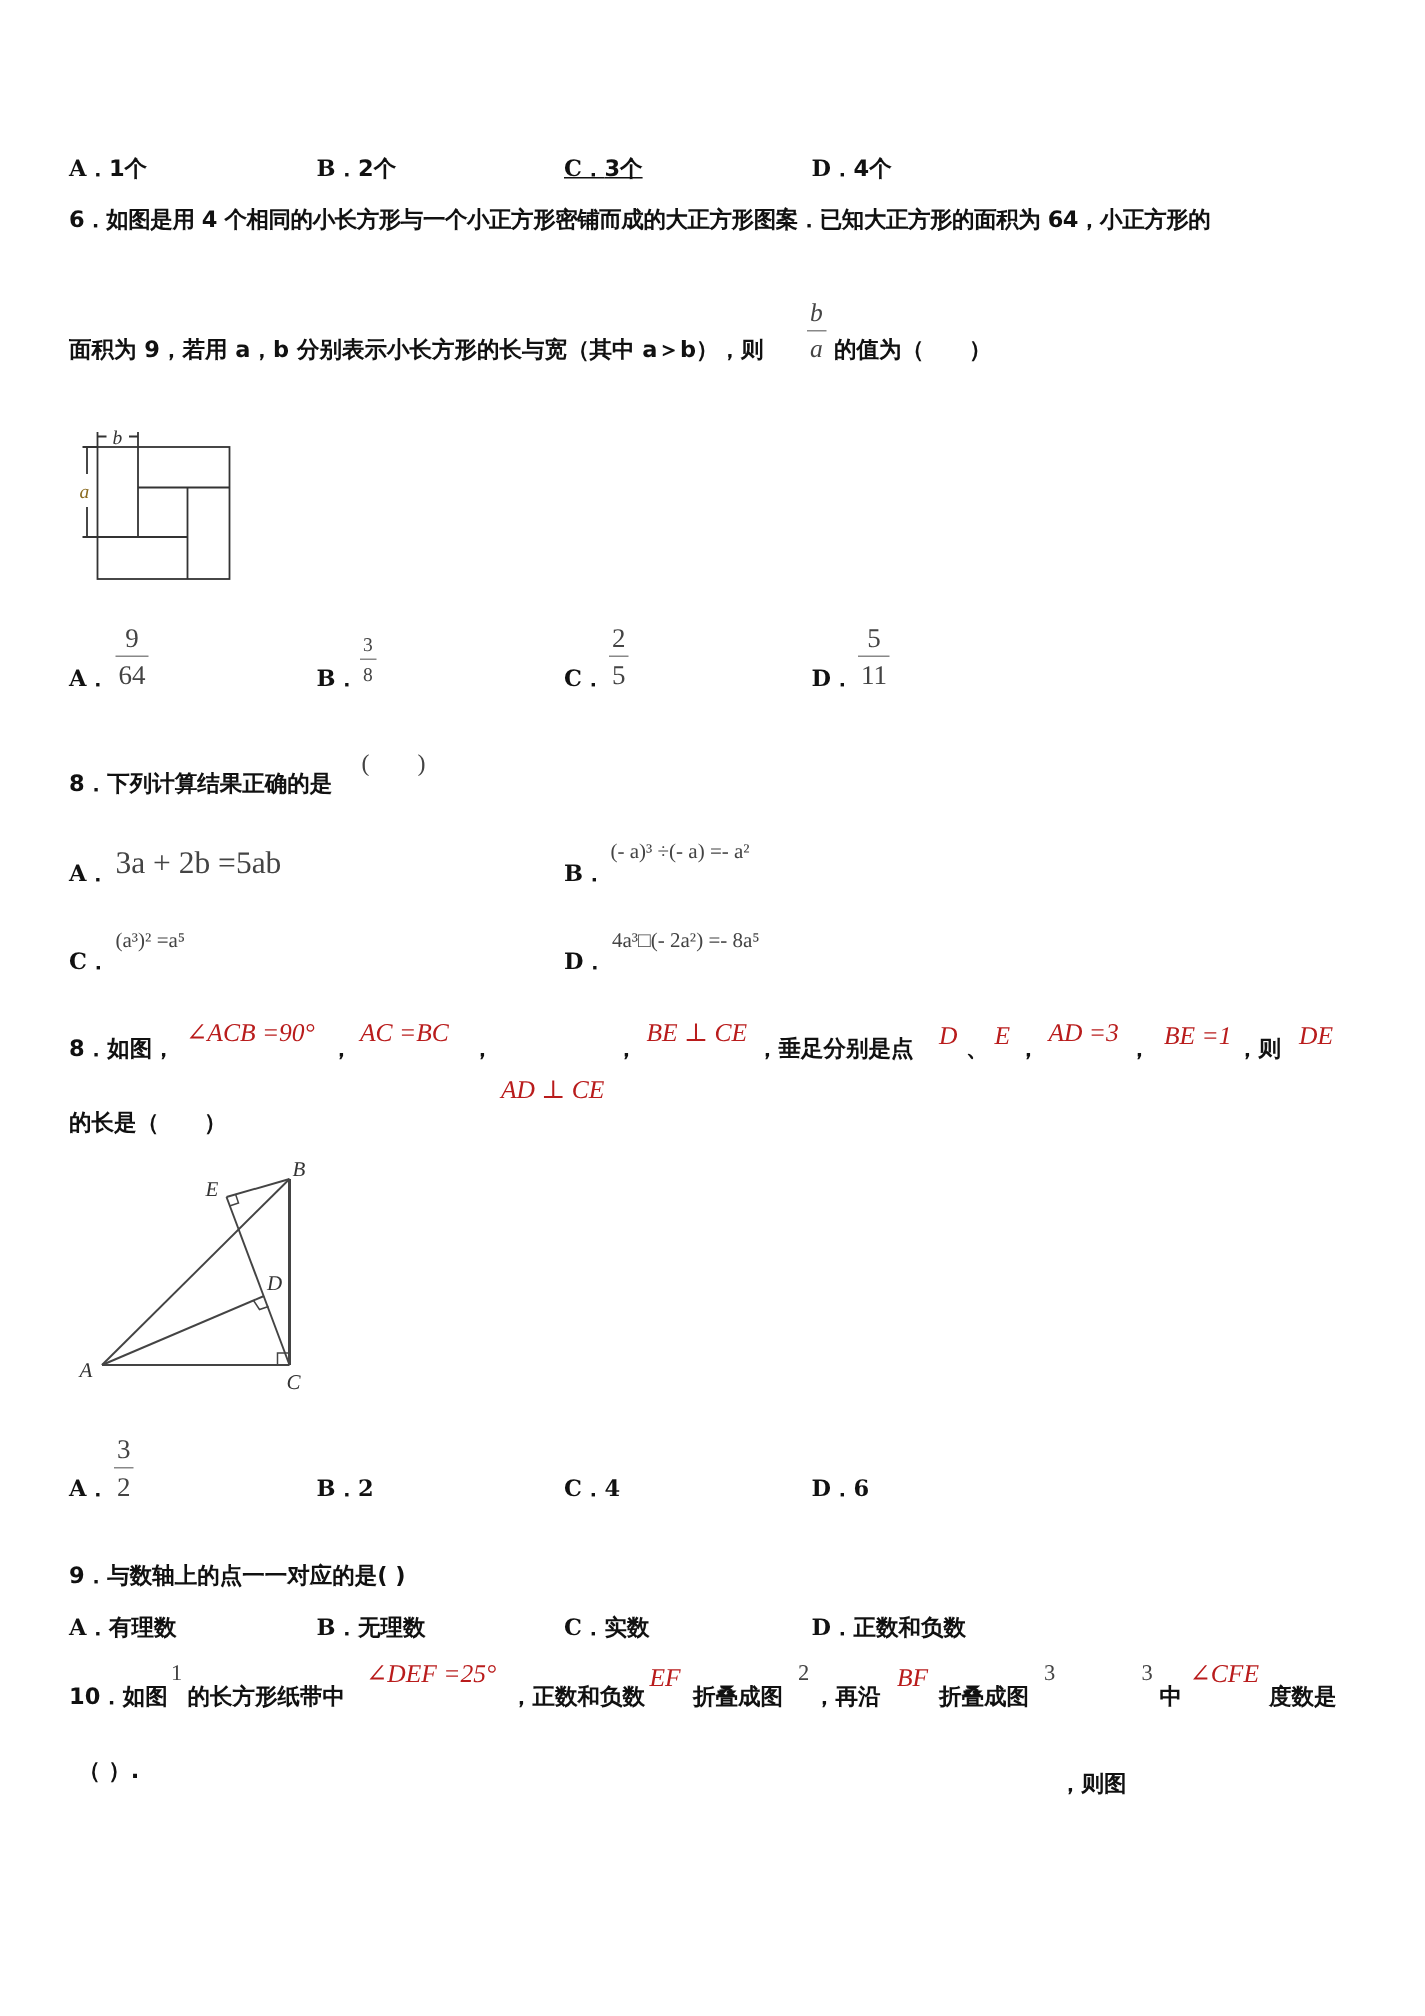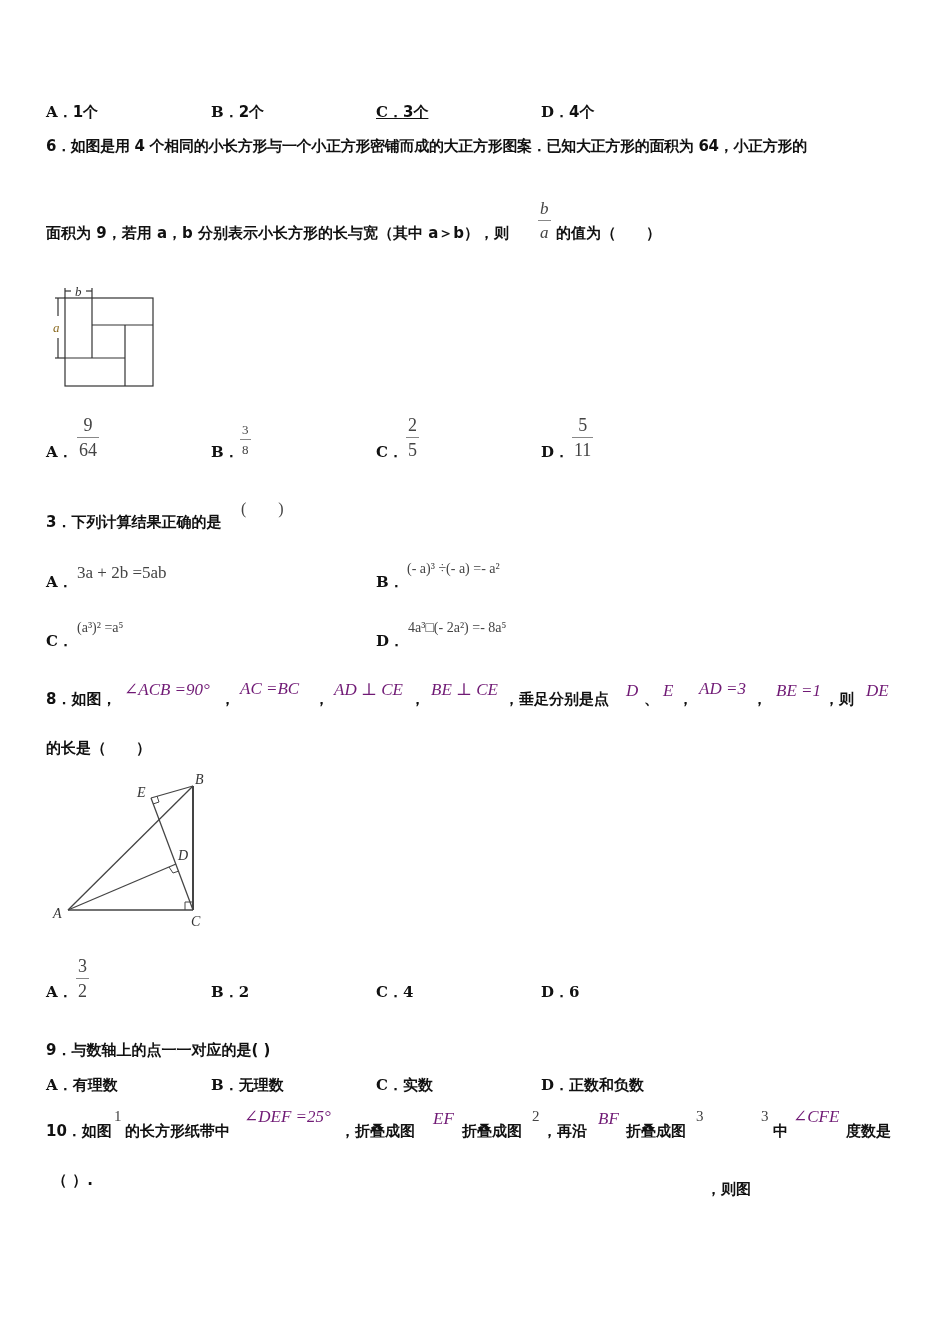--- a/index.html
+++ b/index.html
@@ -1,22 +1,22 @@
 <!DOCTYPE html>
 <html><head>
 <meta charset="utf-8">
 <style>
   html, body { margin: 0; padding: 0; background: #ffffff; }
   body { width: 950px; height: 1344px; position: relative; overflow: hidden;
          font-family: "DejaVu Sans", "Liberation Sans", sans-serif; color: #111; }
   .abs { position: absolute; white-space: nowrap; }
   .bold { font-weight: bold; font-size: 15px; }
   .opt-label { font-family: "DejaVu Serif", "Liberation Serif", serif; font-weight: bold; font-size: 15px; }
-  .math { font-family: "Liberation Serif", "DejaVu Serif", serif; font-style: italic; color: #701a75; font-size: 17px; }
-  .math-up { font-family: "Liberation Serif", "DejaVu Serif", serif; color: #444; font-size: 17px; }
+  .math { font-family: "Liberation Serif", "DejaVu Serif", serif; font-style: italic; color: #b91c1c; font-size: 17px; }
+  .math-up { font-family: "Liberation Serif", "DejaVu Serif", serif; color: #444; font-size: 21px; }
   .frac { position: absolute; display: inline-flex; flex-direction: column; align-items: center;
           font-family: "Liberation Serif", "DejaVu Serif", serif; color: #444; }
   .frac .num { line-height: 1; padding: 0 2px; }
   .frac .bar { width: 100%; border-top: 1px solid #888; margin: 3px 0; }
   .frac .den { line-height: 1; padding: 0 2px; }
   svg text { font-family: "Liberation Serif", "DejaVu Serif", serif; font-style: italic; }
 </style>
 </head>
 <body>
 
@@ -104,21 +104,21 @@
   <div class="abs" style="left:541px; top:442px;">
     <span class="opt-label">D．</span>
   </div>
   <div class="frac" style="left:572px; top:416px; font-size:18px;">
     <span class="num">5</span>
     <span class="bar"></span>
     <span class="den">11</span>
   </div>
 </div>
 
-<div class="abs bold" style="left:46px; top:513px;">3．下列计算结果正确的是</div>
+<div class="abs bold" style="left:46px; top:513px;">8．下列计算结果正确的是</div>
 <div class="abs math-up" style="left:241px; top:499px; font-size:16px;">(　　)</div>
 
 <div>
   <div class="abs" style="left:46px; top:572px;">
     <span class="opt-label">A．</span>
   </div>
   <div class="abs math-up" style="left:77px; top:563px;">3a + 2b =5ab</div>
 
   <div class="abs" style="left:376px; top:572px;">
     <span class="opt-label">B．</span>
@@ -135,21 +135,21 @@
   </div>
   <div class="abs math-up" style="left:408px; top:620px; font-size:14px;">4a³□(- 2a²) =- 8a⁵</div>
 </div>
 
 <div>
   <div class="abs bold" style="left:46px; top:690px;">8．如图，</div>
   <div class="abs math" style="left:124px; top:679px;">∠ACB =90°</div>
   <div class="abs bold" style="left:220px; top:690px;">，</div>
   <div class="abs math" style="left:240px; top:679px;">AC =BC</div>
   <div class="abs bold" style="left:314px; top:690px;">，</div>
-  <div class="abs math" style="left:334px; top:679px;">AD ⊥ CE</div>
+  <div class="abs math" style="left:334px; top:717px;">AD ⊥ CE</div>
   <div class="abs bold" style="left:410px; top:690px;">，</div>
   <div class="abs math" style="left:431px; top:679px;">BE ⊥ CE</div>
   <div class="abs bold" style="left:504px; top:690px;">，垂足分别是点</div>
   <div class="abs math" style="left:626px; top:681px;">D</div>
   <div class="abs bold" style="left:644px; top:690px;">、</div>
   <div class="abs math" style="left:663px; top:681px;">E</div>
   <div class="abs bold" style="left:678px; top:690px;">，</div>
   <div class="abs math" style="left:699px; top:679px;">AD =3</div>
   <div class="abs bold" style="left:752px; top:690px;">，</div>
   <div class="abs math" style="left:776px; top:681px;">BE =1</div>
@@ -216,21 +216,21 @@
   <div class="abs" style="left:541px; top:1075px;">
     <span class="opt-label">D．</span><span class="bold">正数和负数</span>
   </div>
 </div>
 
 <div>
   <div class="abs bold" style="left:46px; top:1122px;">10．如图</div>
   <div class="abs math-up" style="left:114px; top:1108px; font-size:15px;">1</div>
   <div class="abs bold" style="left:125px; top:1122px;">的长方形纸带中</div>
   <div class="abs math" style="left:244px; top:1106px;">∠DEF =25°</div>
-  <div class="abs bold" style="left:340px; top:1122px;">，折叠成图</div>
+  <div class="abs bold" style="left:340px; top:1122px;">，正数和负数</div>
   <div class="abs math" style="left:433px; top:1109px;">EF</div>
   <div class="abs bold" style="left:462px; top:1122px;">折叠成图</div>
   <div class="abs math-up" style="left:532px; top:1108px; font-size:15px;">2</div>
   <div class="abs bold" style="left:542px; top:1122px;">，再沿</div>
   <div class="abs math" style="left:598px; top:1109px;">BF</div>
   <div class="abs bold" style="left:626px; top:1122px;">折叠成图</div>
   <div class="abs math-up" style="left:696px; top:1108px; font-size:15px;">3</div>
   <div class="abs bold" style="left:706px; top:1152px;margin-top:28px;">，则图</div>
   <div class="abs math-up" style="left:761px; top:1108px; font-size:15px;">3</div>
   <div class="abs bold" style="left:773px; top:1122px;">中</div>

